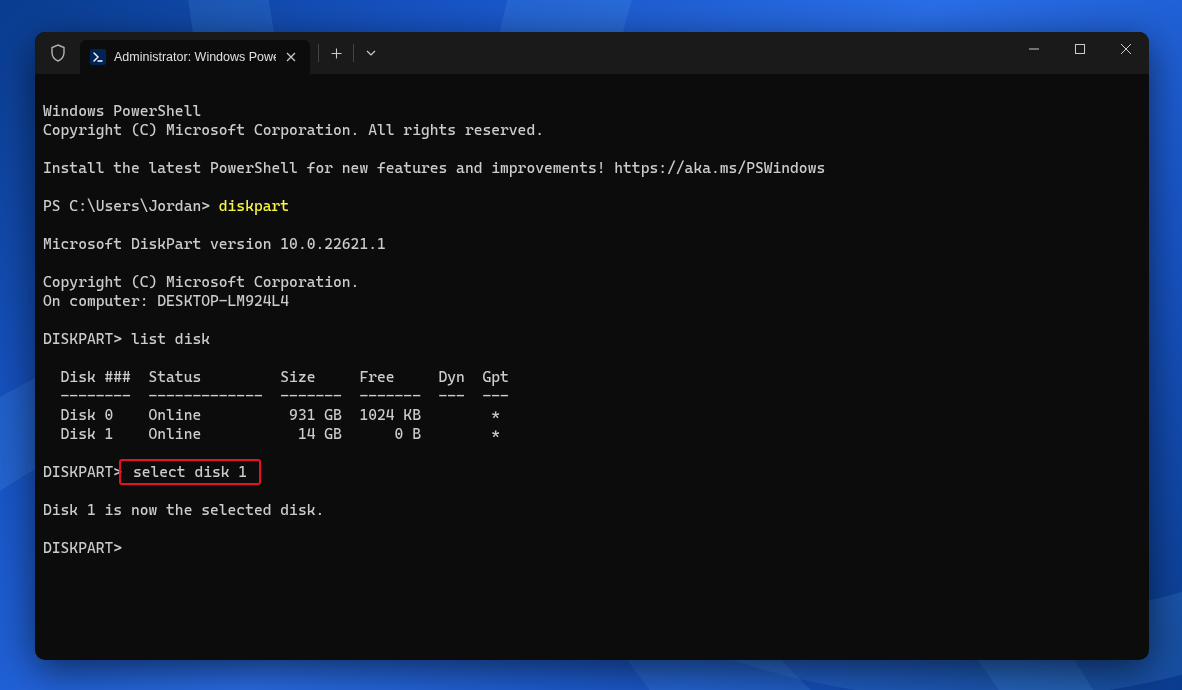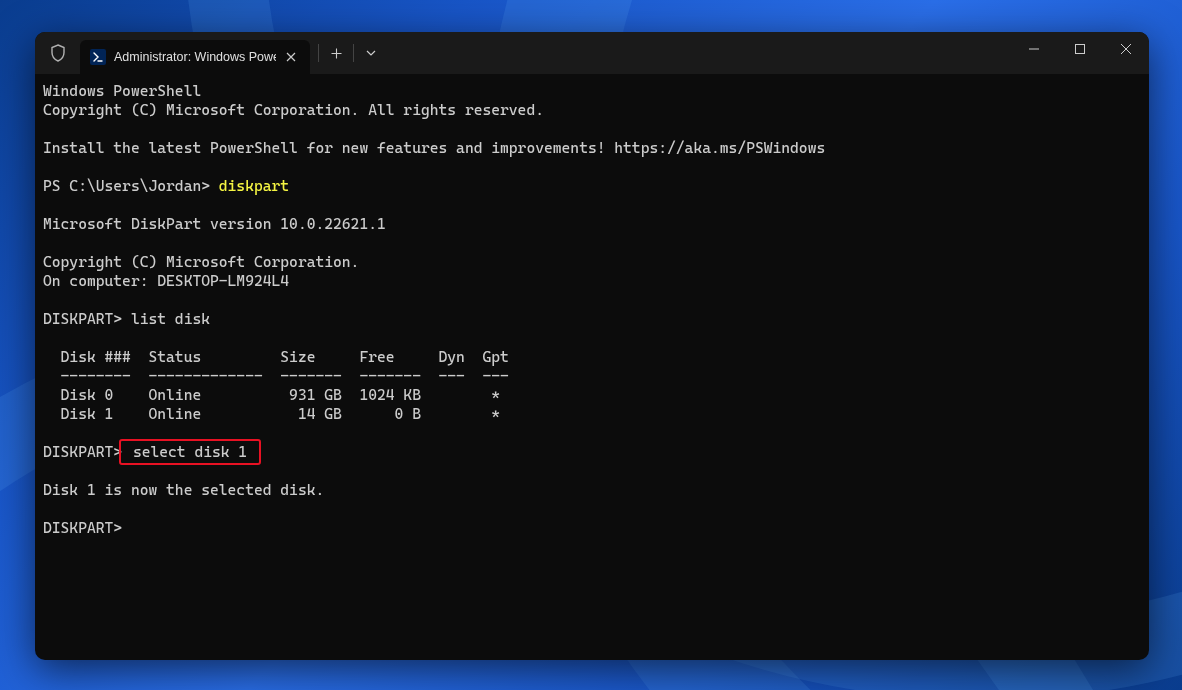--- a/index.html
+++ b/index.html
@@ -127,20 +127,21 @@
     .win-btn svg { width: 10px; height: 10px; }
     .terminal-body {
       flex: 1;
       padding: 8px 8px;
       font-family: 'Cascadia Mono', 'Consolas', monospace;
       font-size: 15px;
       line-height: 19px;
       color: #cccccc;
       white-space: pre;
       overflow: hidden;
+      margin-top: 20px;
     }
     .cmd-yellow { color: #f5f543; }
     .highlight-red {
       border: 2.5px solid #e81123;
       border-radius: 3px;
       padding: 2px 3px;
       margin: -2px -3px;
     }
   </style>
 </head>

